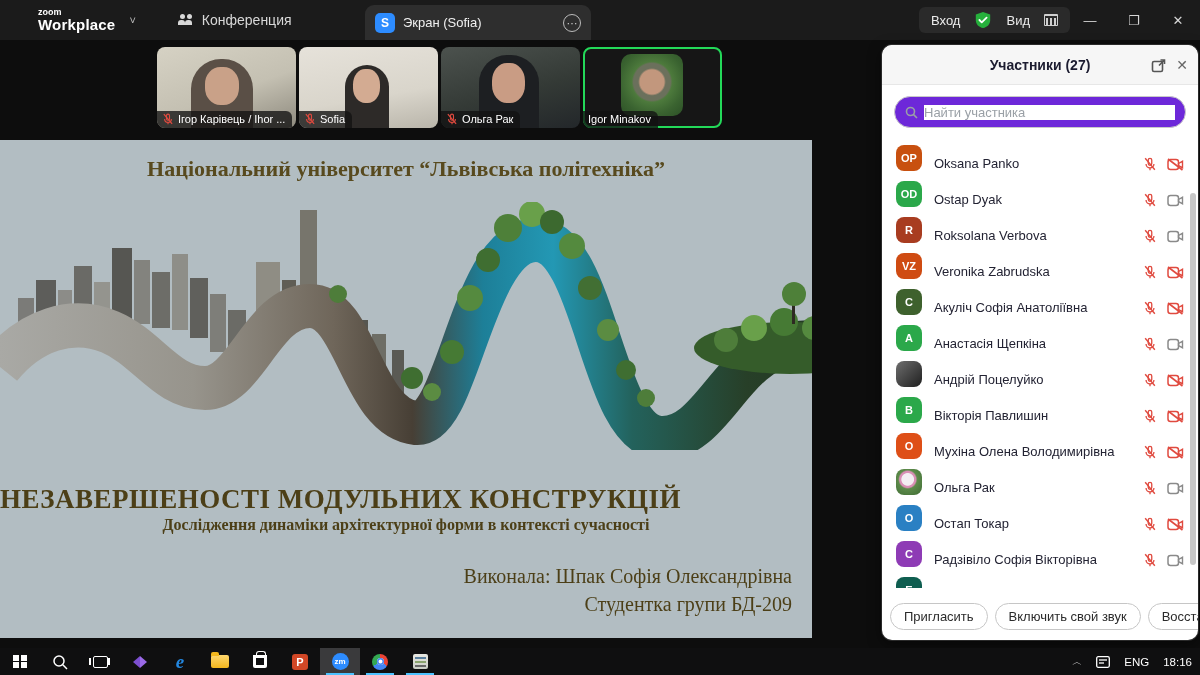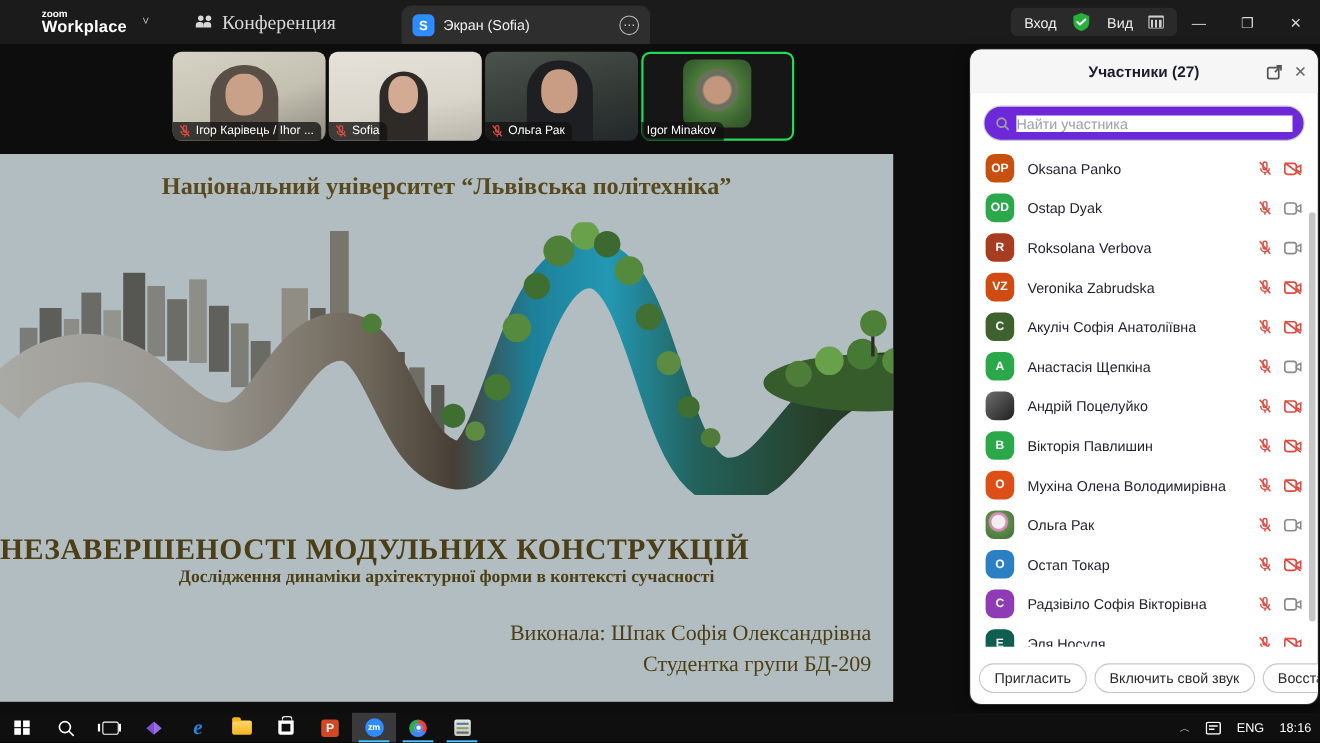--- a/index.html
+++ b/index.html
@@ -5,21 +5,21 @@
   * { margin:0; padding:0; box-sizing:border-box; }
   html,body { width:1200px; height:675px; overflow:hidden; background:#000; font-family:"Liberation Sans", sans-serif; }
   .stage { position:relative; width:1200px; height:675px; background:#0d0d0d; }
 
   
   .titlebar { position:absolute; top:0; left:0; width:1200px; height:40px; background:#1b1b1b; display:flex; align-items:center; }
   .logo { margin-left:38px; color:#fff; line-height:1; cursor:default; }
   .logo .l1 { font-size:9px; font-weight:bold; }
   .logo .l2 { font-size:15px; font-weight:bold; letter-spacing:.2px; }
   .chev { color:#bbb; font-size:11px; margin-left:14px; }
-  .tab-home { display:flex; align-items:center; gap:8px; color:#d8d8d8; font-size:18px; margin-left:42px;font-family:Liberation Serif, serif; }
+  .tab-home { display:flex; align-items:center; gap:8px; color:#d8d8d8; font-size:14px; margin-left:42px; }
   .ppl-icon { width:16px; height:12px; position:relative; }
   .ppl-icon:before { content:""; position:absolute; left:2px; top:0; width:5px; height:5px; border-radius:50%; background:#d8d8d8; box-shadow:7px 0 0 #d8d8d8; }
   .ppl-icon:after { content:""; position:absolute; left:0; top:6px; width:7px; height:5px; border-radius:3px 3px 0 0; background:#d8d8d8; box-shadow:7px 0 0 #d8d8d8; }
   .tab-screen { position:absolute; left:365px; top:5px; width:226px; height:35px; background:#2e2e2e; border-radius:9px 9px 0 0; display:flex; align-items:center; padding:0 10px; gap:8px; }
   .s-badge { width:20px; height:20px; border-radius:5px; background:#2d8cff; color:#fff; font-size:12px; font-weight:bold; display:flex; align-items:center; justify-content:center; }
   .tab-screen .t-label { color:#f0f0f0; font-size:13px; flex:1; }
   .more-circ { width:18px; height:18px; border:1px solid #bbb; border-radius:50%; color:#ccc; font-size:11px; line-height:16px; text-align:center; }
   .right-cluster { position:absolute; right:130px; top:7px; height:26px; background:#2a2a2a; border-radius:6px; display:flex; align-items:center; padding:0 12px; gap:14px; }
   .right-cluster .txt { color:#ececec; font-size:13px; }
   .shield { width:18px; height:18px; }
@@ -64,21 +64,21 @@
   
   .panel { position:absolute; left:882px; top:45px; width:316px; height:595px; background:#fff; border-radius:10px; box-shadow:0 0 0 1px #2a2a2a, 0 4px 14px rgba(0,0,0,.5); overflow:hidden; }
   .p-head { height:40px; background:#f6f6f6; border-bottom:1px solid #e7e7e7; display:flex; align-items:center; justify-content:center; position:relative; border-radius:10px 10px 0 0; }
   .p-title { font-size:14px; font-weight:bold; color:#1c1c30; }
   .p-head .hicons { position:absolute; right:10px; top:0; height:40px; display:flex; align-items:center; gap:10px; color:#555; }
   .p-close { font-size:14px; color:#666; }
   .searchwrap { margin:11px 12px 6px 12px; height:32px; border:1px solid #c9c9c9; border-radius:16px; display:flex; align-items:center; padding:0 10px; gap:6px; background:#6d28d9; }
   .searchwrap input { border:none; outline:none; flex:1; font-size:13px; color:#333; font-family:"Liberation Sans",sans-serif; }
   .searchwrap input::placeholder { color:#9aa0a6; }
   .plist { position:absolute; top:90px; bottom:52px; left:0; right:0; overflow:hidden; }
-  .prow { height:36px; display:flex; align-items:center; padding:0 14px; gap:12px; }
+  .prow { height:36px; display:flex; align-items:flex-end; padding:0 14px; gap:12px; }
   .pav { width:26px; height:26px; border-radius:8px; color:#fff; font-size:11px; font-weight:bold; display:flex; align-items:center; justify-content:center; flex:0 0 auto; }
   .pav.photo-dark { background:linear-gradient(135deg,#6e6e6e,#1f1f1f); }
   .pav.photo-flower { background:radial-gradient(circle at 45% 40%, #f3eef2 0 28%, #d98fb5 32% 38%, #5c8a4a 45%, #3e6b33 100%); }
   .pname { flex:1; font-size:13px; color:#232333; white-space:nowrap; overflow:hidden; }
   .picons { display:flex; align-items:center; gap:10px; }
   .scrollbar { position:absolute; right:2px; top:148px; width:6px; height:372px; border-radius:3px; background:#c7c7c7; }
   .p-foot { position:absolute; left:8px; bottom:10px; display:flex; gap:7px; white-space:nowrap; }
   .pbtn { border:1px solid #c6c6c6; background:#fff; border-radius:15px; padding:5px 13px; font-size:13px; color:#2b2b2b; font-family:"Liberation Sans",sans-serif; white-space:nowrap; }
 
   

